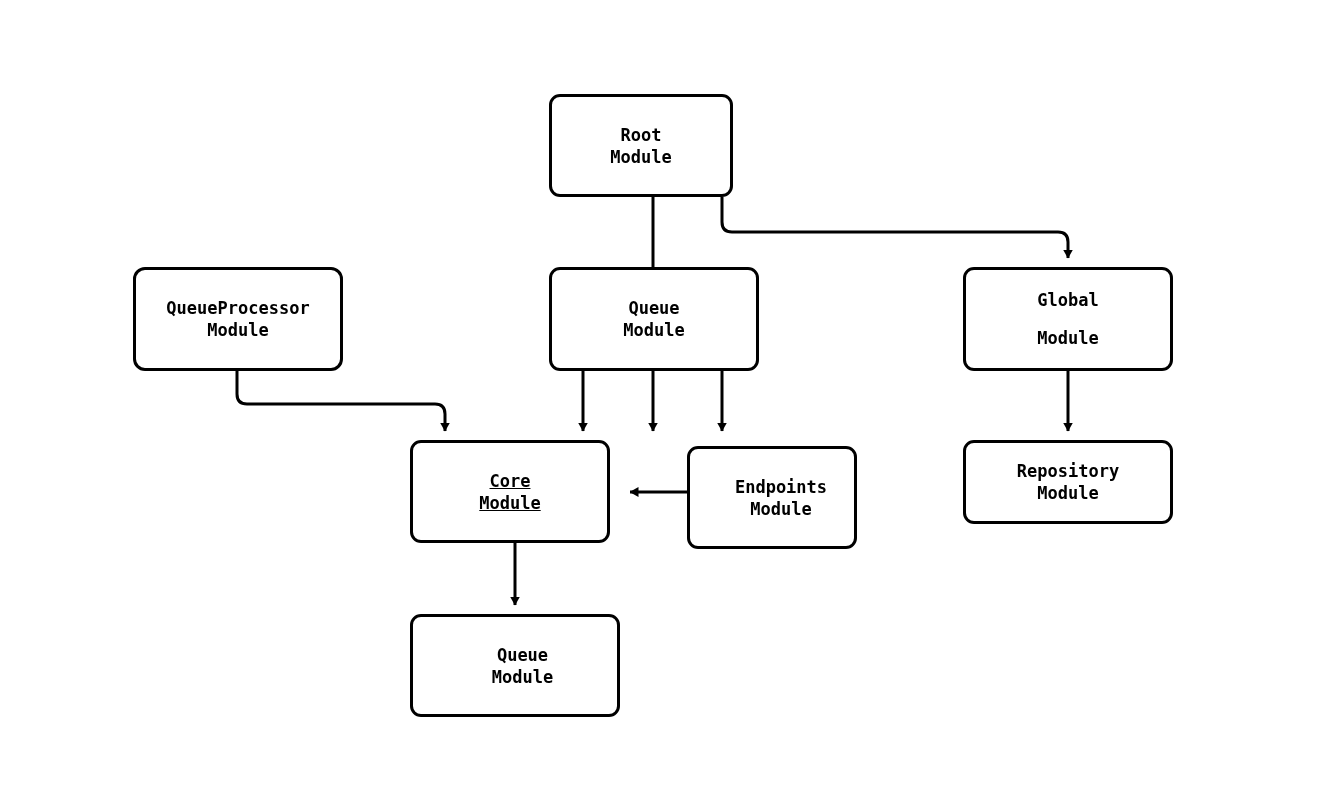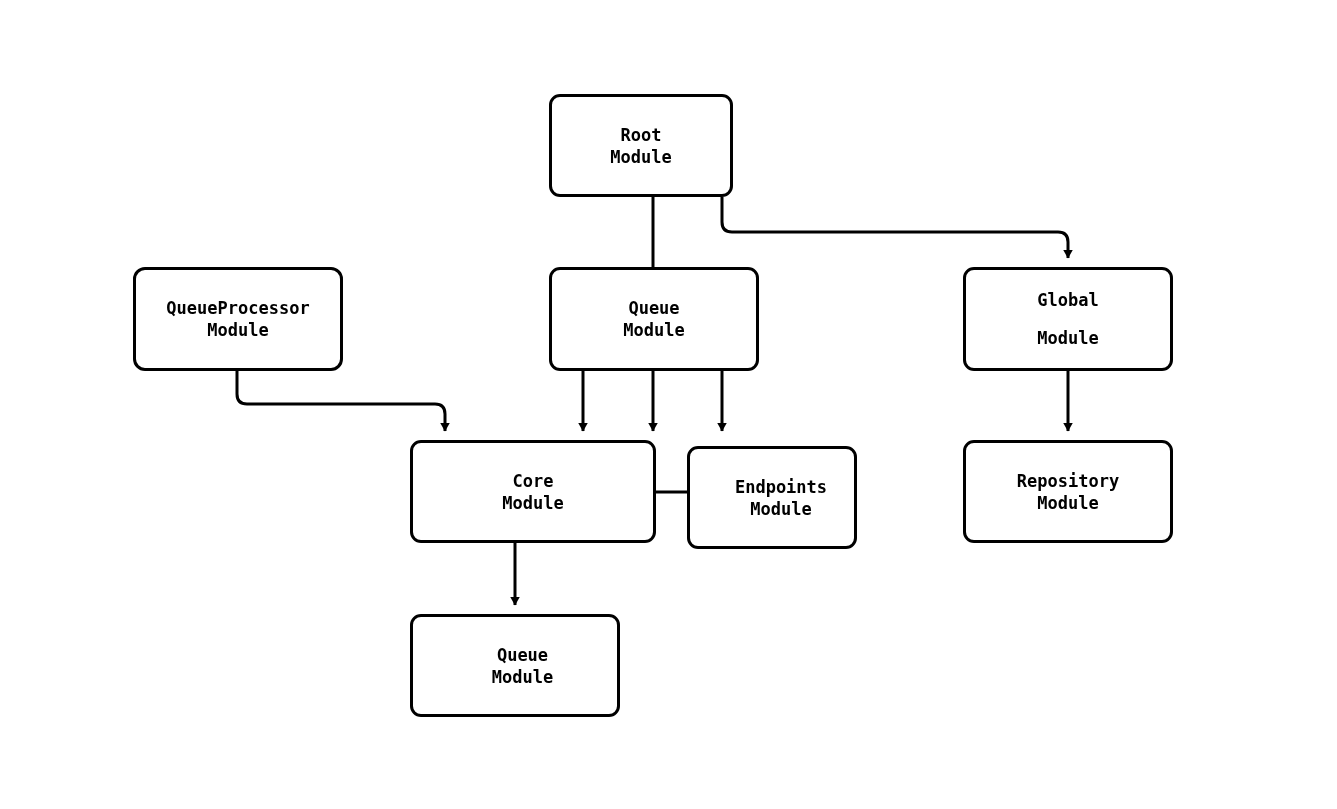--- a/index.html
+++ b/index.html
@@ -100,31 +100,31 @@
   <div class="node" style="left:549px; top:267px; width:210px; height:104px;">
     <div class="node-label">Queue</div>
     <div class="node-label">Module</div>
   </div>
 
   <div class="node" style="left:963px; top:267px; width:210px; height:104px;gap:16px;">
     <div class="node-label">Global</div>
     <div class="node-label">Module</div>
   </div>
 
-  <div class="node" style="left:410px; top:440px; width:246px; height:103px;">
+  <div class="node" style="left:410px; top:440px; width:200px; height:103px;text-decoration:underline;">
     <div class="node-label">Core</div>
     <div class="node-label">Module</div>
   </div>
 
   <div class="node" style="left:687px; top:446px; width:170px; height:103px;padding-left:18px;">
     <div class="node-label">Endpoints</div>
     <div class="node-label">Module</div>
   </div>
 
-  <div class="node" style="left:963px; top:440px; width:210px; height:103px;">
+  <div class="node" style="left:963px; top:440px; width:210px; height:84px;">
     <div class="node-label">Repository</div>
     <div class="node-label">Module</div>
   </div>
 
   <div class="node" style="left:410px; top:614px; width:210px; height:103px;padding-left:15px;">
     <div class="node-label">Queue</div>
     <div class="node-label">Module</div>
   </div>
 
 </div>

